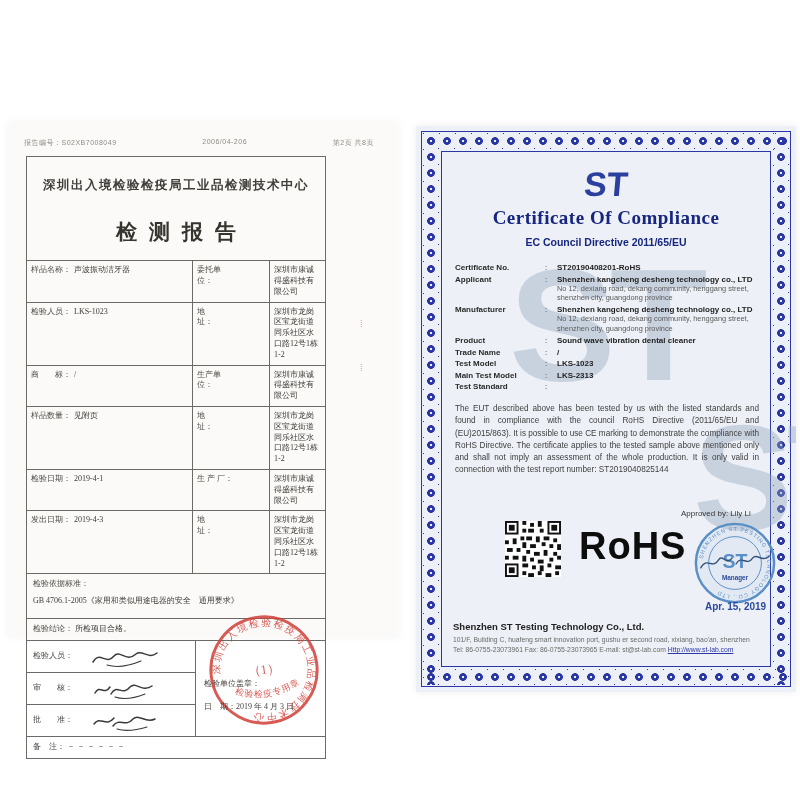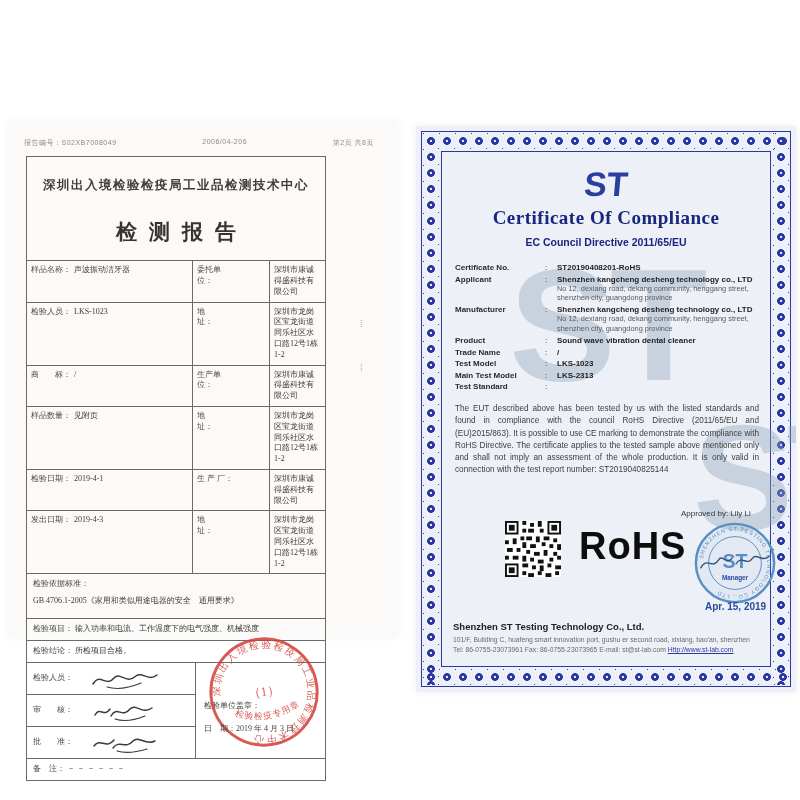--- a/index.html
+++ b/index.html
@@ -171,24 +171,20 @@
     </div>
     <div class="frow">
       <div class="c c1"><span class="lab">发出日期：</span><span class="val">2019-4-3</span></div>
       <div class="c c2 lab">地　　址：</div>
       <div class="c c3 val">深圳市龙岗区宝龙街道同乐社区水口路12号1栋1-2</div>
     </div>
 
     <div class="blk std">
       <span class="lab">检验依据标准：</span>
       <span class="v2line val">GB 4706.1-2005《家用和类似用途电器的安全　通用要求》</span>
-    </div>
-    <div class="blk">
-      <span class="lab">检验项目：</span>
-      <span class="val">输入功率和电流、工作温度下的电气强度、机械强度</span>
     </div>
     <div class="blk">
       <span class="lab">检验结论：</span>
       <span class="val">所检项目合格。</span>
     </div>
 
     <div class="sigarea">
       <div class="sigcol">
         <div class="sigrow">
           <span class="lab">检验人员：</span>

